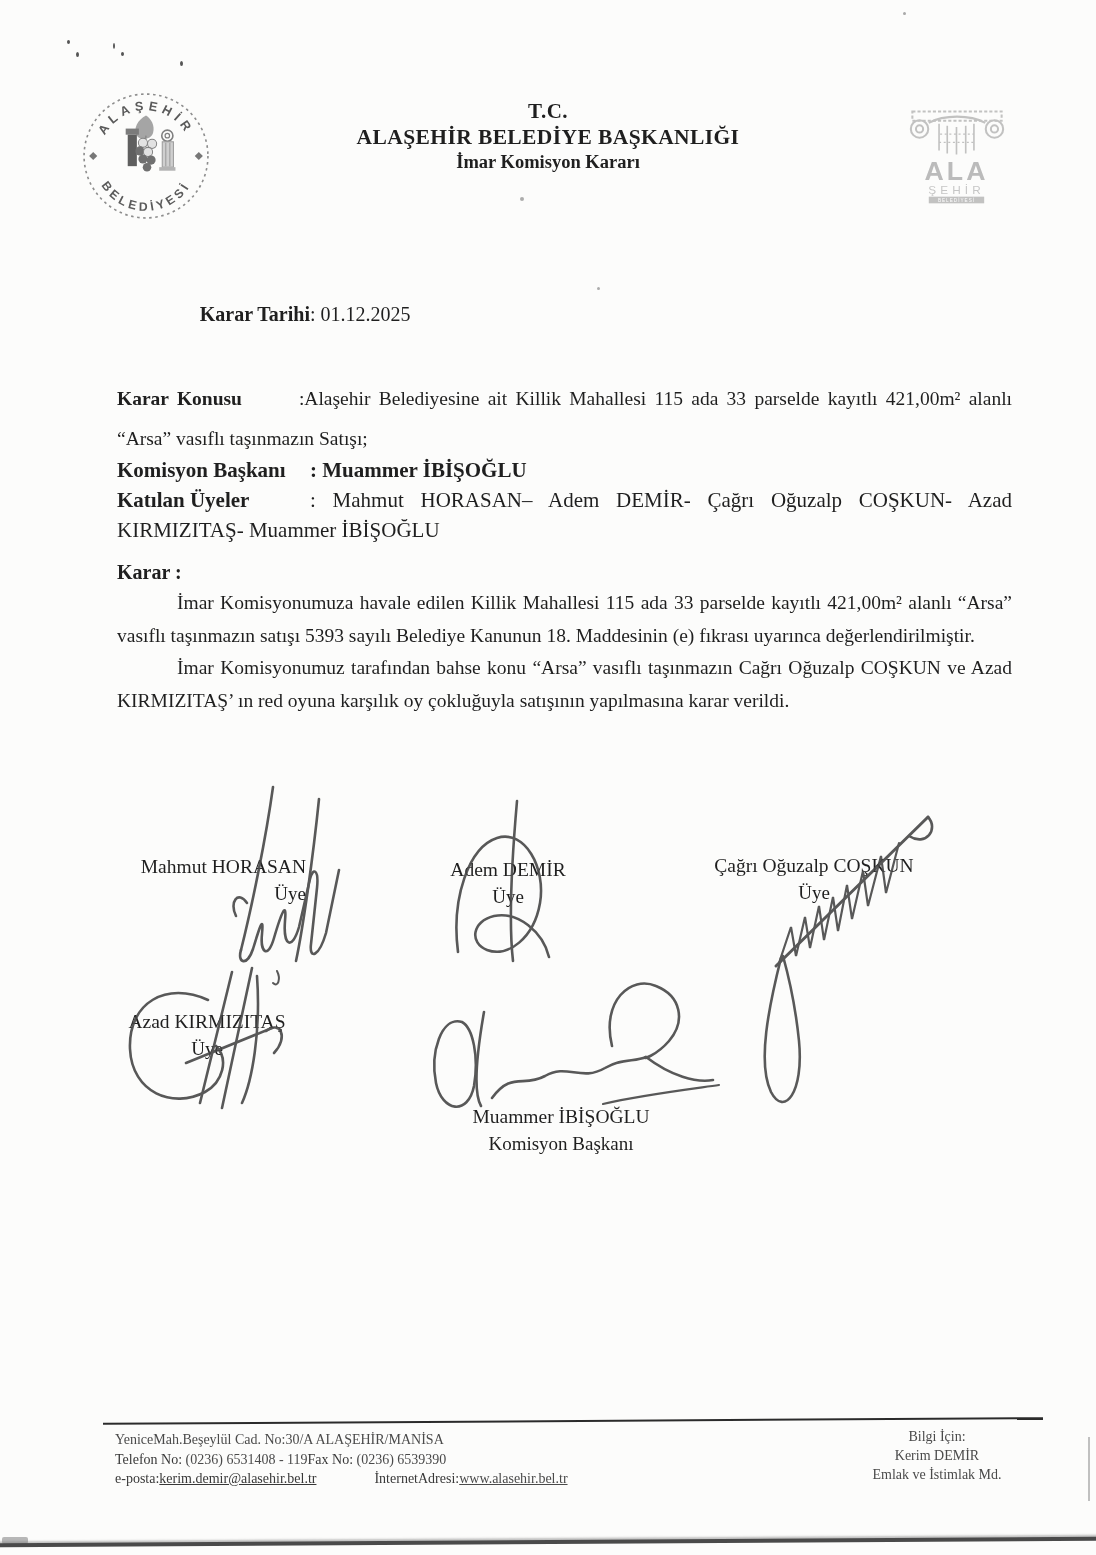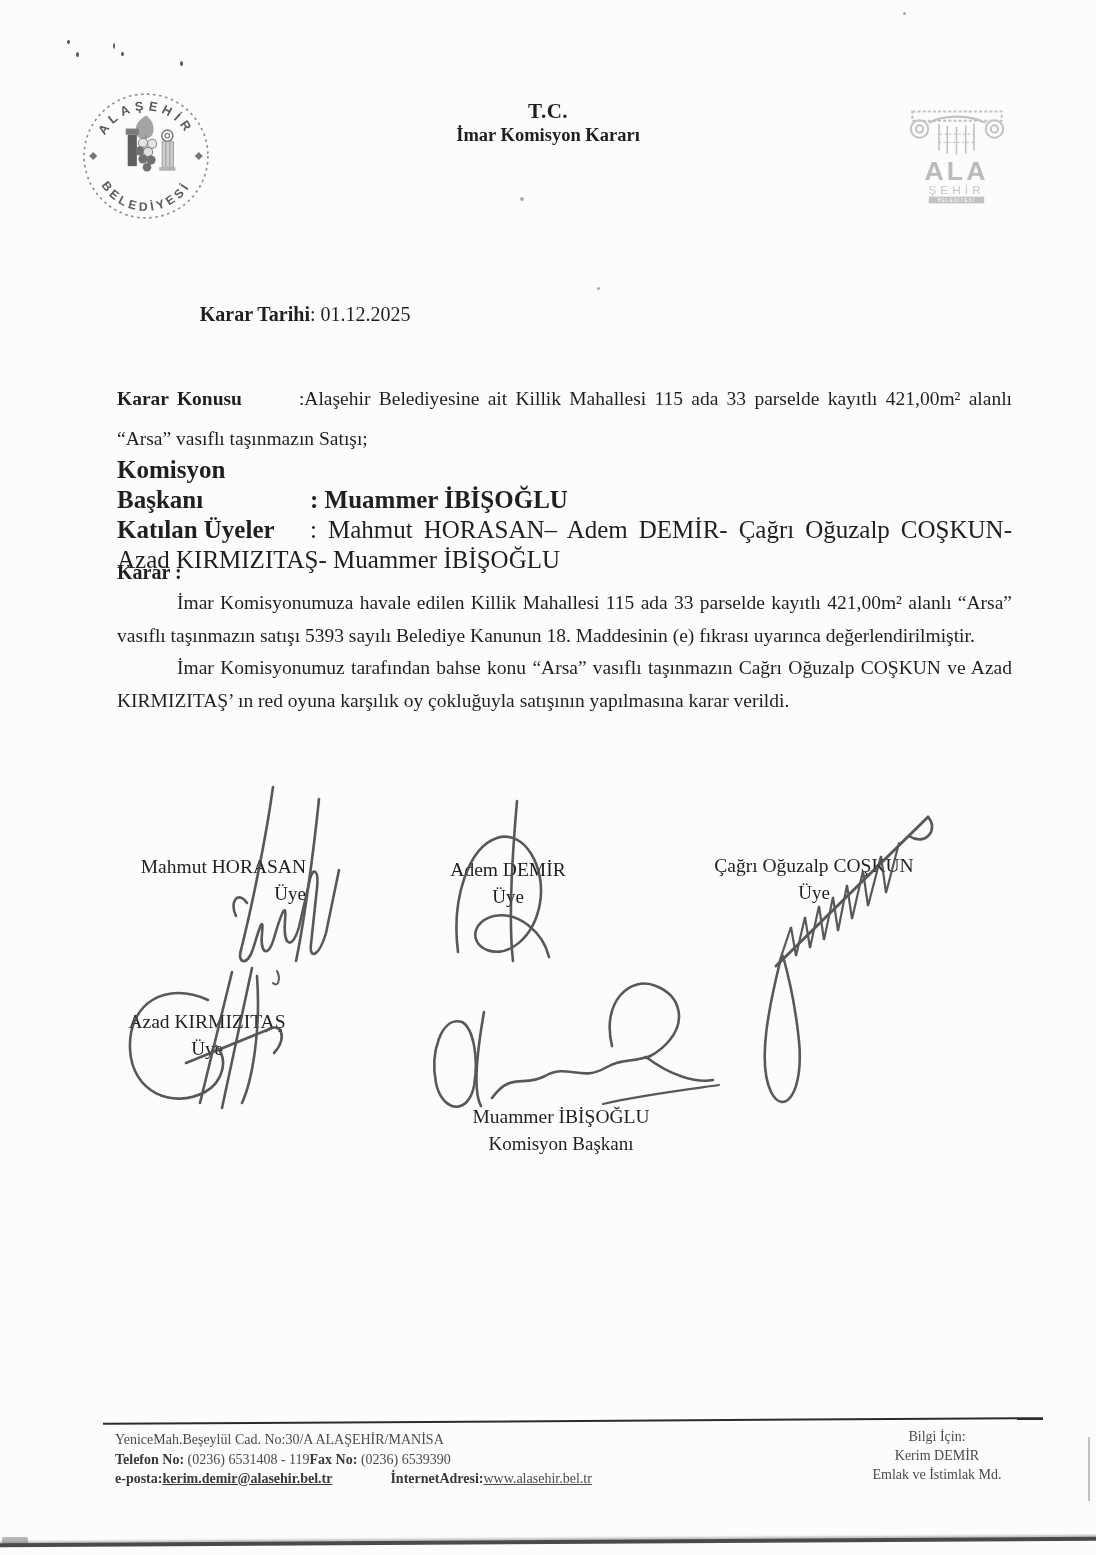--- a/index.html
+++ b/index.html
@@ -25,40 +25,40 @@
   
   .meta{position:absolute;left:117px;top:303px;width:895px;font-size:20px;}
   .meta-row{margin:0 0 5px 0;}
   .meta-label{display:inline-block;width:193px;font-weight:bold;text-align:right;}
   .overstrike{position:relative;display:inline-block;}
   .overstrike .ghost{position:absolute;left:1px;top:-1px;opacity:.55;}
   
   .subject{position:absolute;left:117px;top:379px;width:895px;font-size:19.5px;line-height:40px;text-align:justify;margin:0;}
   .inline-label{font-weight:bold;}
   .label-gap{display:inline-block;width:57px;}
-  .commission{position:absolute;left:117px;top:455px;width:895px;font-size:25px;line-height:30px;}
+  .commission{position:absolute;left:117px;top:455px;width:895px;font-size:21px;line-height:30px;}
   .commission p{margin:0;text-align:justify;}
   .c-label{display:inline-block;width:193px;font-weight:bold;}
   .c-bold{font-weight:bold;}
   .decision{position:absolute;left:117px;top:561px;width:895px;font-size:19.5px;}
   .decision-label{font-weight:bold;margin:0 0 3px 0;font-size:20px;}
   .decision p.body-par{margin:0;text-indent:60px;text-align:justify;line-height:32.5px;}
   
   .sig{position:absolute;text-align:center;font-size:19.5px;line-height:27px;}
   .sig .role{font-size:19px;}
   .sig1{left:118px;top:853px;width:188px;text-align:right;}
   .sig2{left:438px;top:856px;width:140px;}
   .sig3{left:700px;top:852px;width:228px;}
   .sig4{left:114px;top:1008px;width:186px;}
   .sig5{left:452px;top:1103px;width:218px;}
   .ink{position:absolute;left:0;top:0;width:1096px;height:1555px;pointer-events:none;}
   
   .footer-rule{position:absolute;left:103px;top:1420px;width:940px;height:2px;background:#2b2b2b;transform:rotate(-0.35deg);}
   .footer-left{position:absolute;left:115px;top:1430px;width:660px;font-size:14px;line-height:19.5px;color:#4a4a4a;font-family:"Liberation Serif","DejaVu Serif",serif;}
-  .footer-left .b{font-weight:bold;color:#383838;}
+  .footer-left .b{font-weight:normal;color:#383838;}
   .footer-left .sp{display:inline-block;width:58px;}
   .footer-right{position:absolute;left:822px;top:1427px;width:230px;text-align:center;font-size:14px;line-height:19px;color:#4a4a4a;}
   a.doclink{color:#4a4a4a;text-decoration:underline;cursor:pointer;}
 </style>
 </head>
 <body>
 
 <div class="page">
 
   <div class="speck" style="left:67px;top:40px;width:3px;height:4px;"></div>
@@ -103,20 +103,21 @@
         <rect x="81" y="51" width="11" height="25" fill="#cfcfcf" stroke="#9a9a9a"></rect>
         <line x1="84.5" y1="52" x2="84.5" y2="75" stroke="#9a9a9a" stroke-width="1"></line>
         <line x1="88.5" y1="52" x2="88.5" y2="75" stroke="#9a9a9a" stroke-width="1"></line>
         <rect x="78" y="76" width="16" height="3.5" fill="#b3b3b3"></rect>
       </g>
     </svg>
   </div>
 
   <div class="header-titles">
     <div class="header-tc">T.C.</div>
+    <div class="header-main">ALAŞEHİR BELEDİYE BAŞKANLIĞI</div>
     <div class="header-sub">İmar Komisyon Kararı</div>
   </div>
 
   <div class="logo-right">
     <svg viewBox="0 0 115 105" width="118" height="110">
       <g stroke="#b8b8b8" fill="none" stroke-width="2">
         <rect x="14" y="14" width="87" height="9" stroke-dasharray="3 2"></rect>
         <circle cx="21" cy="31" r="8.5"></circle>
         <circle cx="21" cy="31" r="3.5"></circle>
         <circle cx="94" cy="31" r="8.5"></circle>

